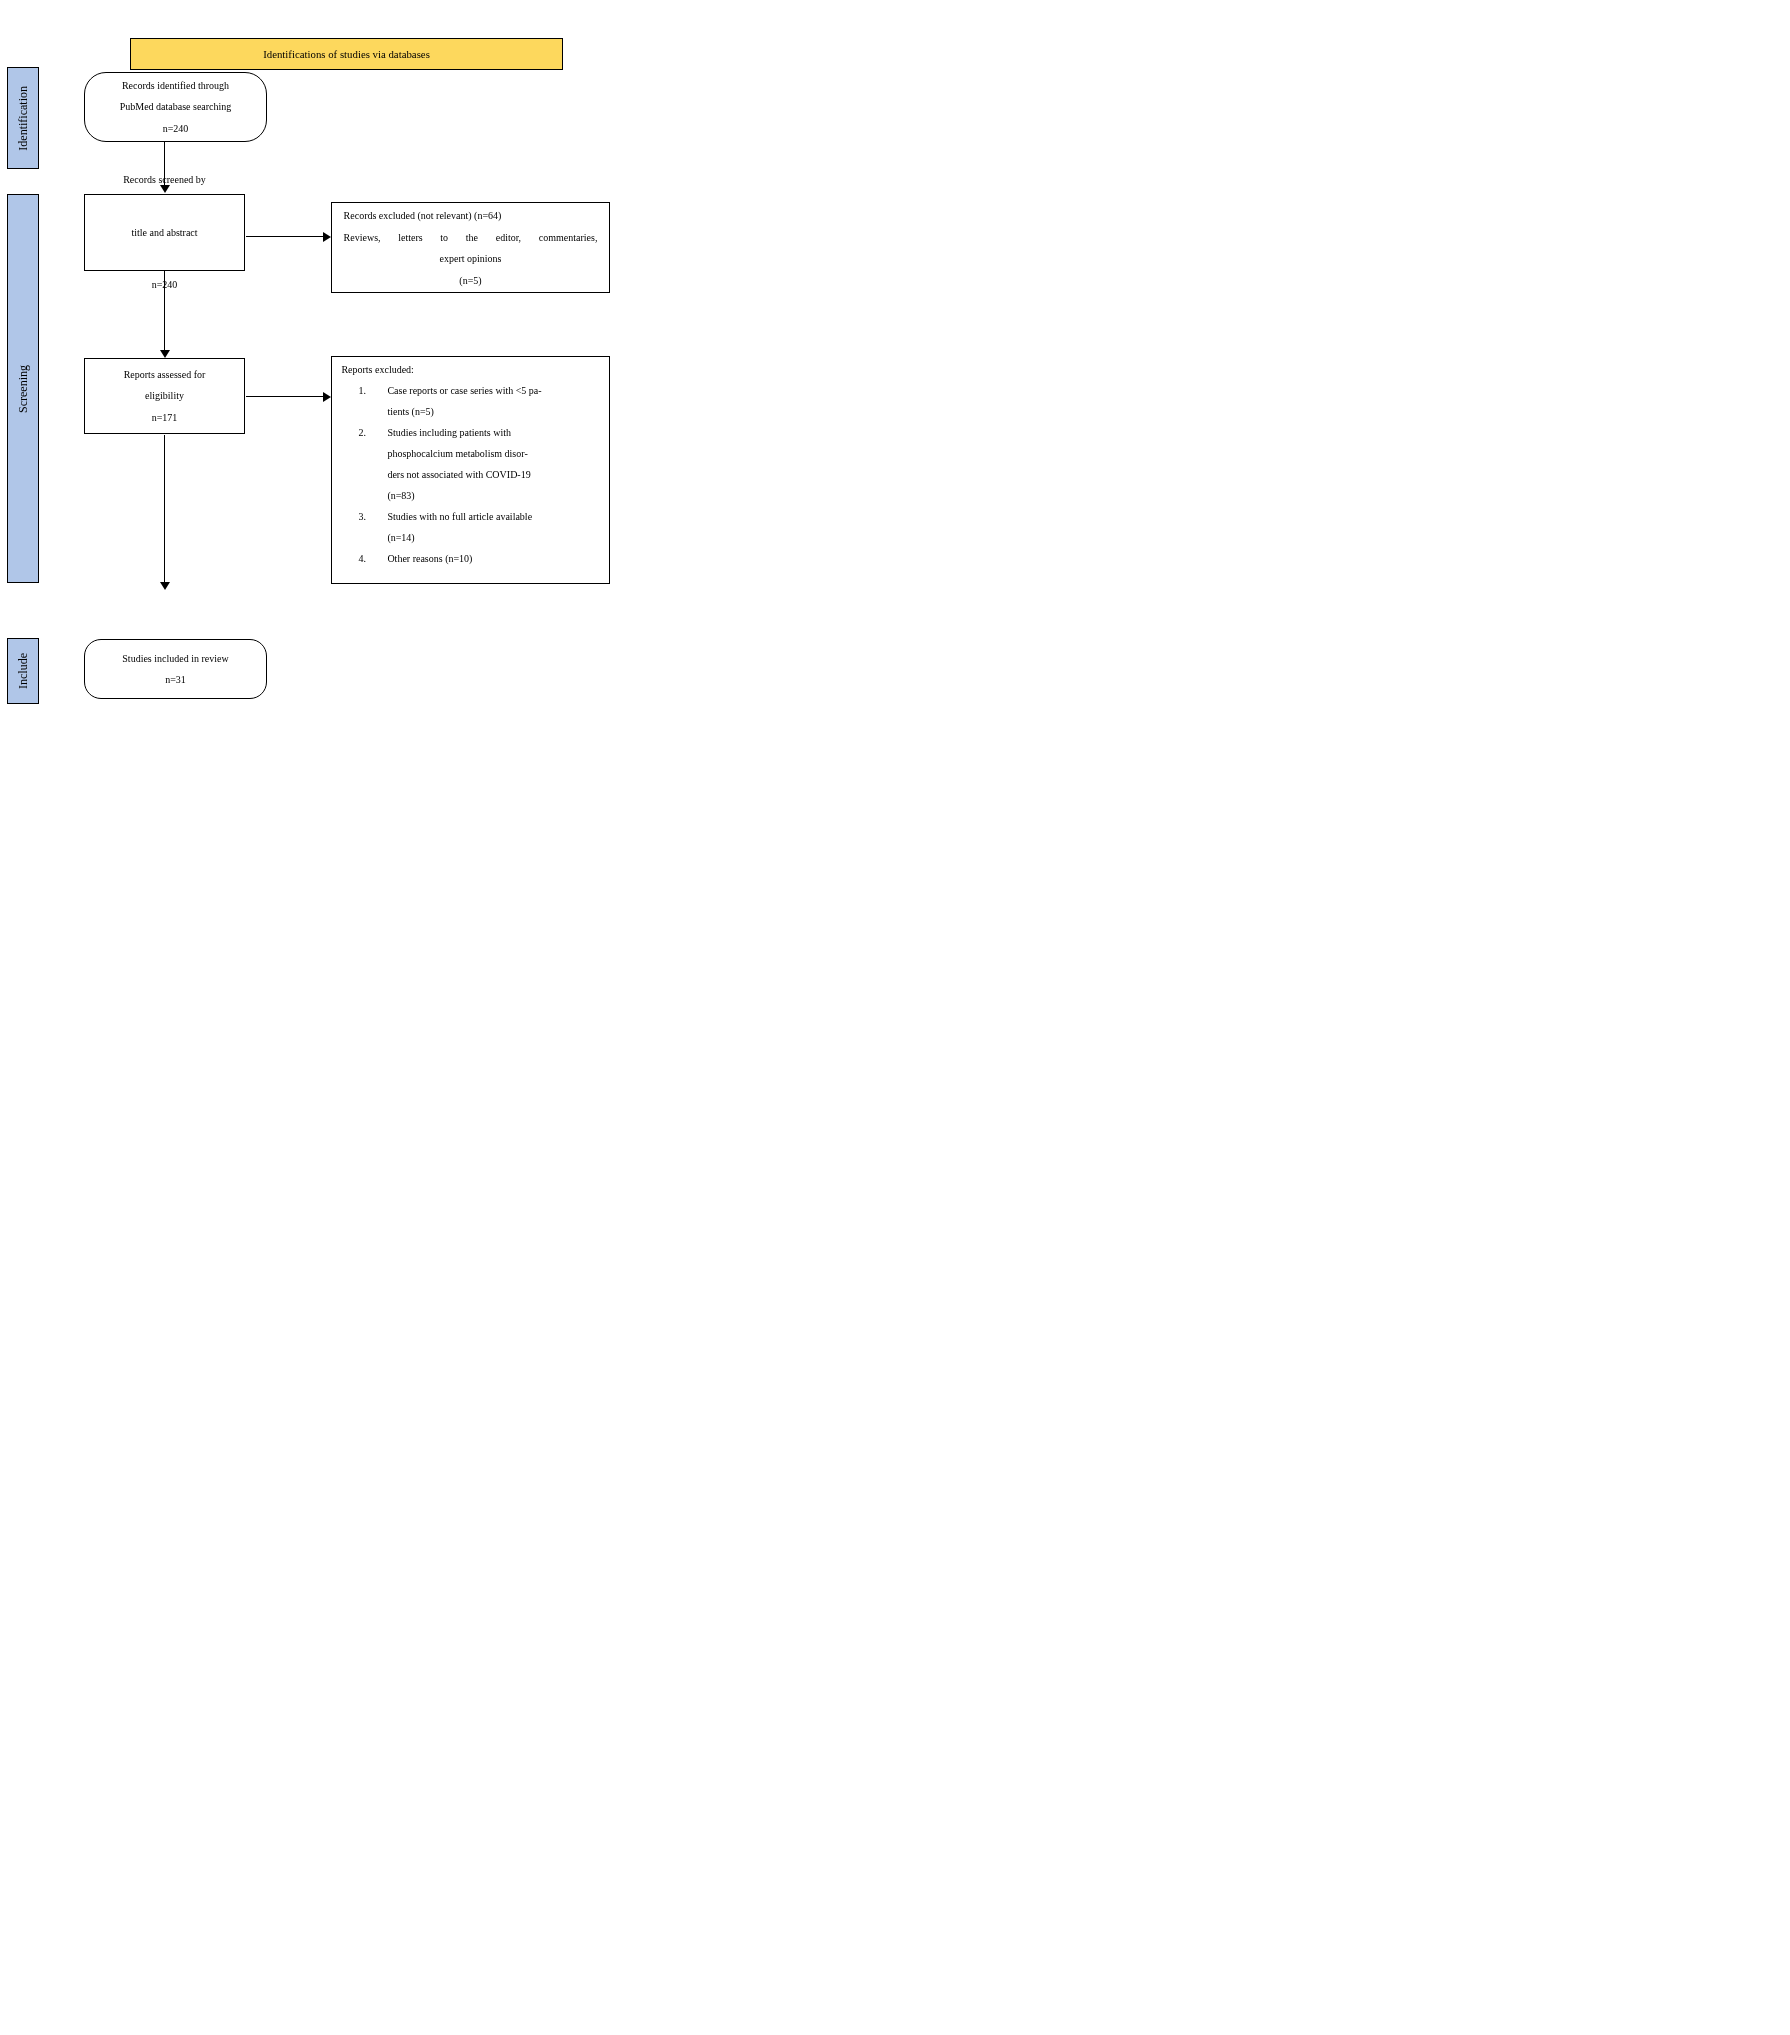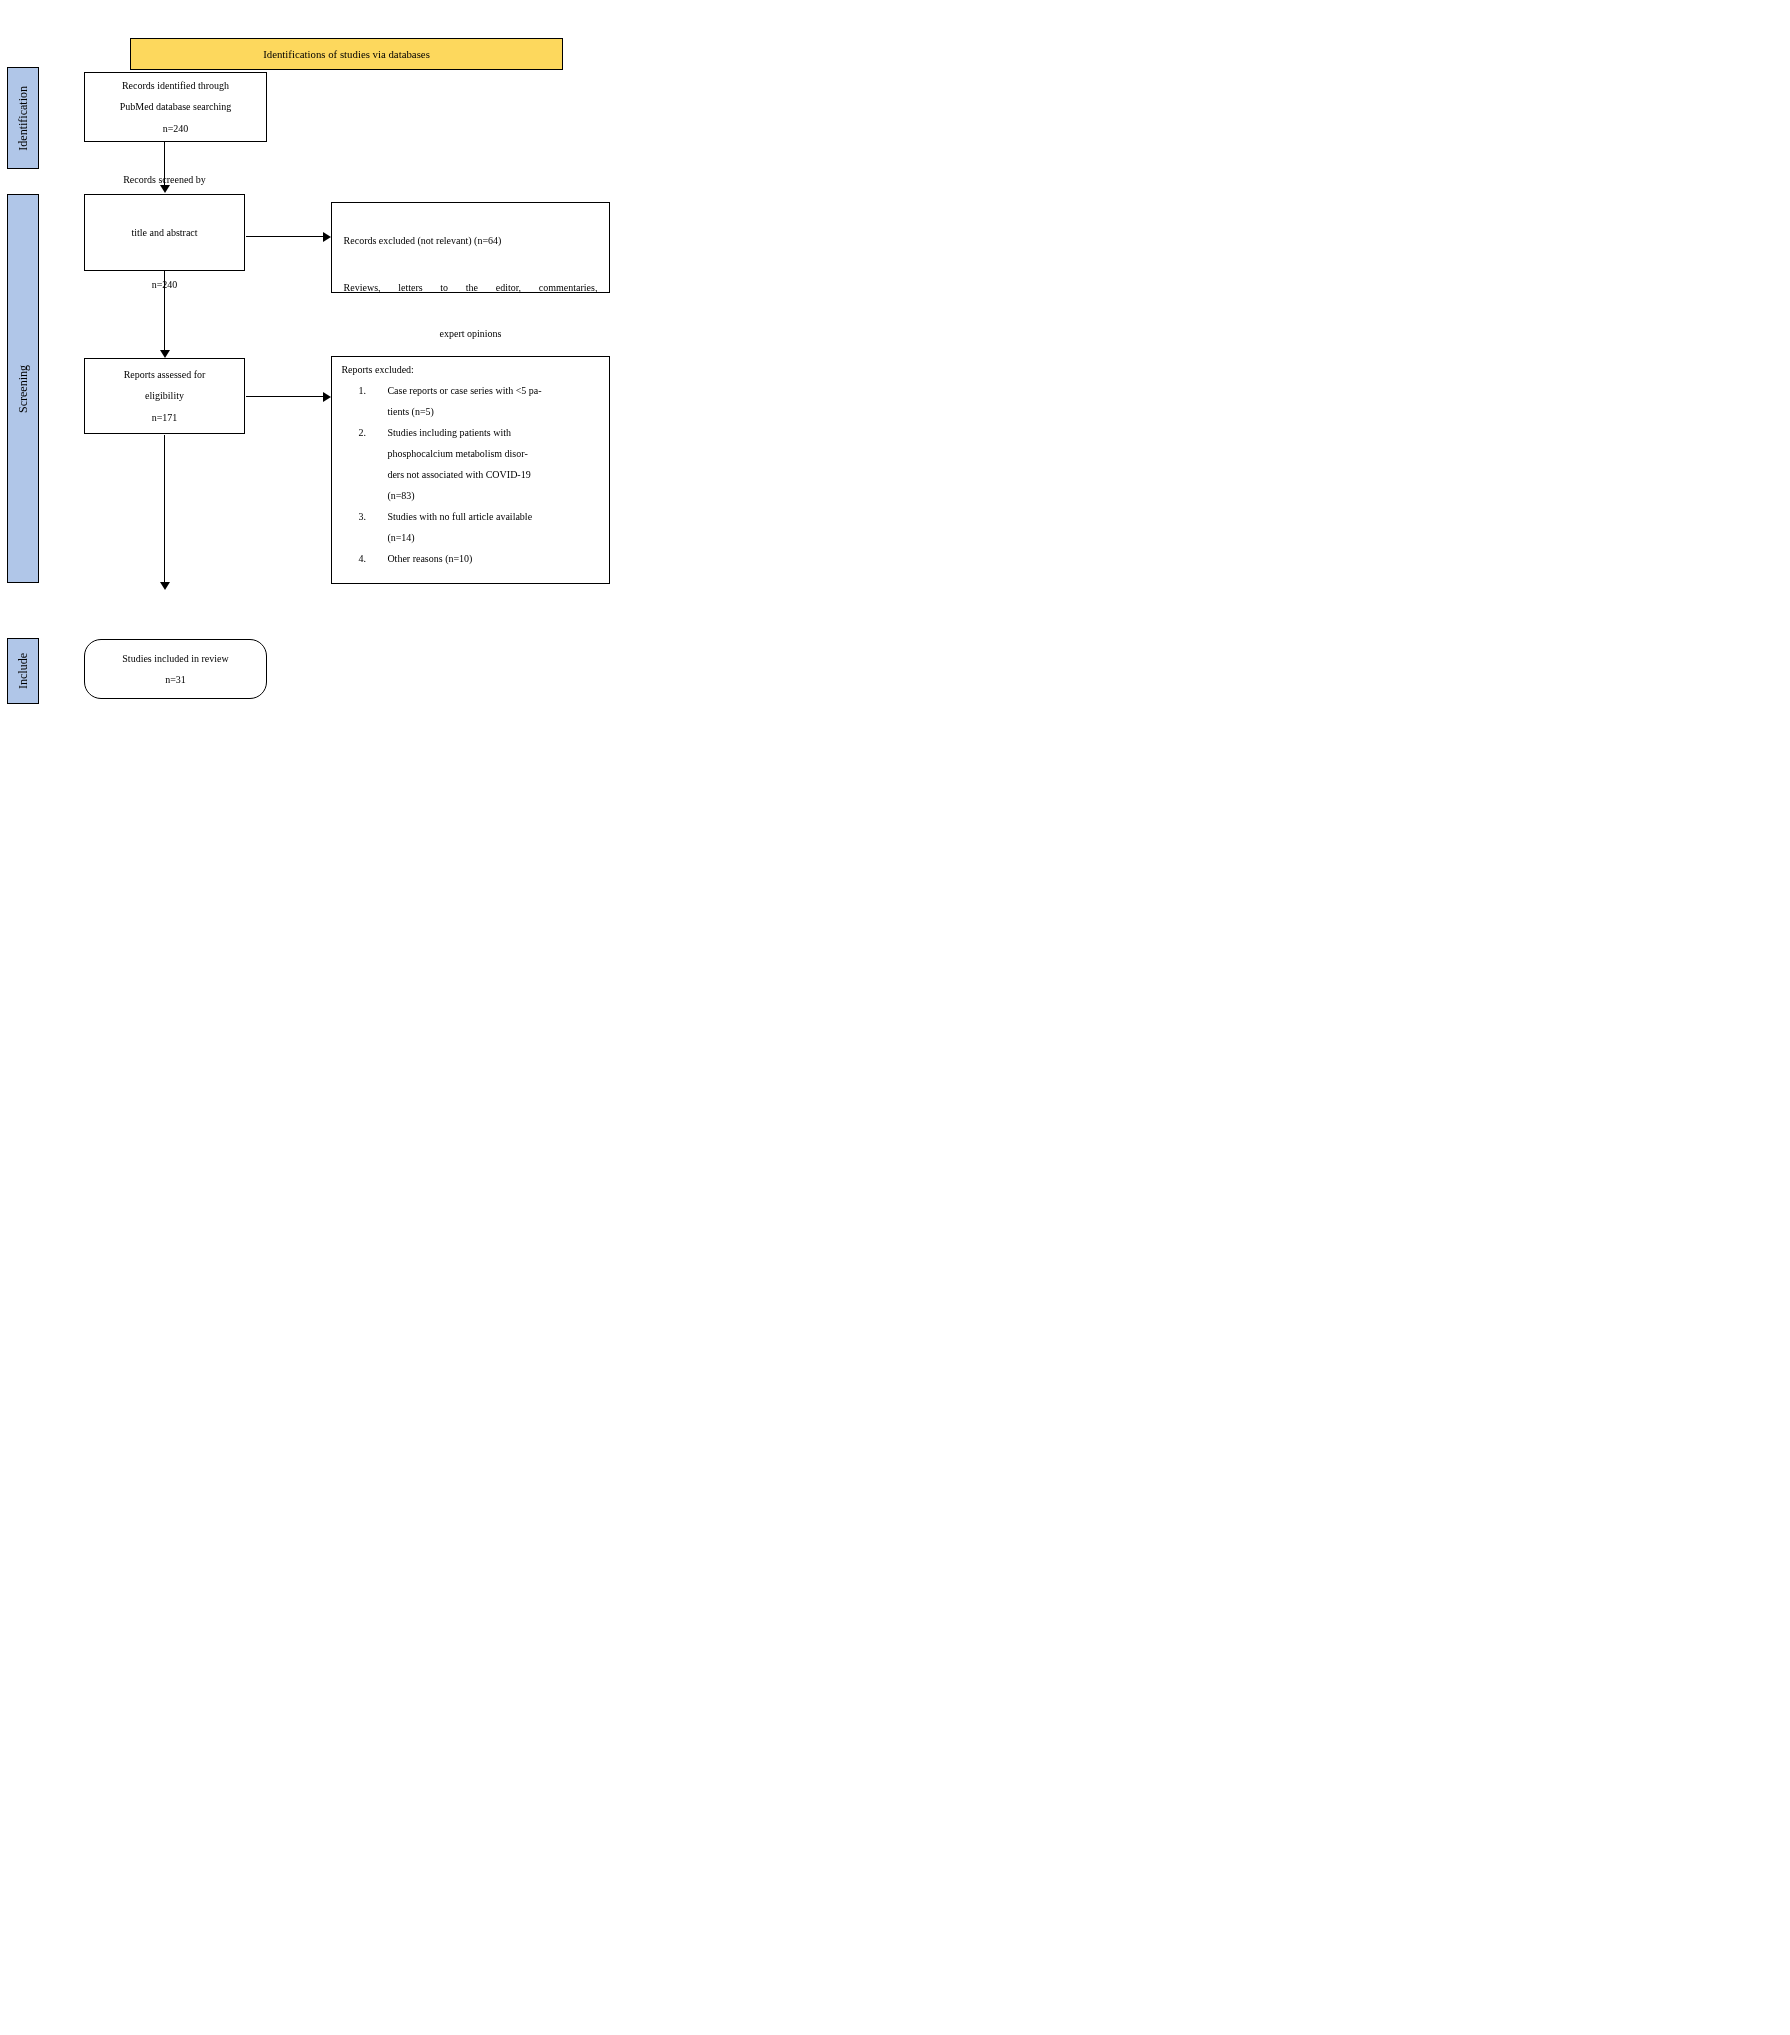--- a/index.html
+++ b/index.html
@@ -43,21 +43,21 @@
     justify-content: center;
     align-items: center;
     text-align: center;
     font-size: 10px;
   }
   .flowbox .line { line-height: 21.5px; white-space: nowrap; }
   .sideboxA {
     font-size: 10px;
     padding: 2.2px 11.6px 0 11.6px;
   }
-  .sideboxA .line { line-height: 21.5px; white-space: nowrap; margin-top: 25px; }
+  .sideboxA .line { line-height: 21.5px; white-space: nowrap; }
   .al { text-align: left; }
   .ac { text-align: center; }
   .aj { text-align: justify; text-align-last: justify; white-space: normal; }
   .sideboxB {
     font-size: 10px;
     padding-top: 2px;
   }
   .sideboxB .heading { line-height: 21px; padding-left: 9.4px; }
   .item { display: flex; padding-left: 26.4px; }
   .inum { flex: none; width: 29px; line-height: 21px; }
@@ -90,21 +90,21 @@
   <div class="box stage" style="left: 7.2px; top: 67px; width: 32px; height: 102px; background-color: rgb(176, 198, 232);">
     <span class="vtext">Identification</span>
   </div>
   <div class="box stage" style="left: 7.2px; top: 194px; width: 32px; height: 389px; background-color: rgb(176, 198, 232);">
     <span class="vtext">Screening</span>
   </div>
   <div class="box stage" style="left: 7.2px; top: 638px; width: 32px; height: 66px; background-color: rgb(176, 198, 232);">
     <span class="vtext">Include</span>
   </div>
 
-  <div class="box flowbox" style="left:84px; top:72px; width:183px; height:70px;">
+  <div class="box flowbox" style="left:84px; top:72px; width:183px; height:70px;border-radius:22px;">
     <div class="line">Records identified through</div>
     <div class="line">PubMed database searching</div>
     <div class="line">n=240</div>
   </div>
 
   <div class="vshaft" style="left:164px; top:142px; height:43px;"></div>
   <div class="head-down" style="left:160px; top:185px;"></div>
 
   <div class="box flowbox" style="left:84px; top:194px; width:161px; height:77px;gap:31px;">
     <div class="line">Records screened by</div>

